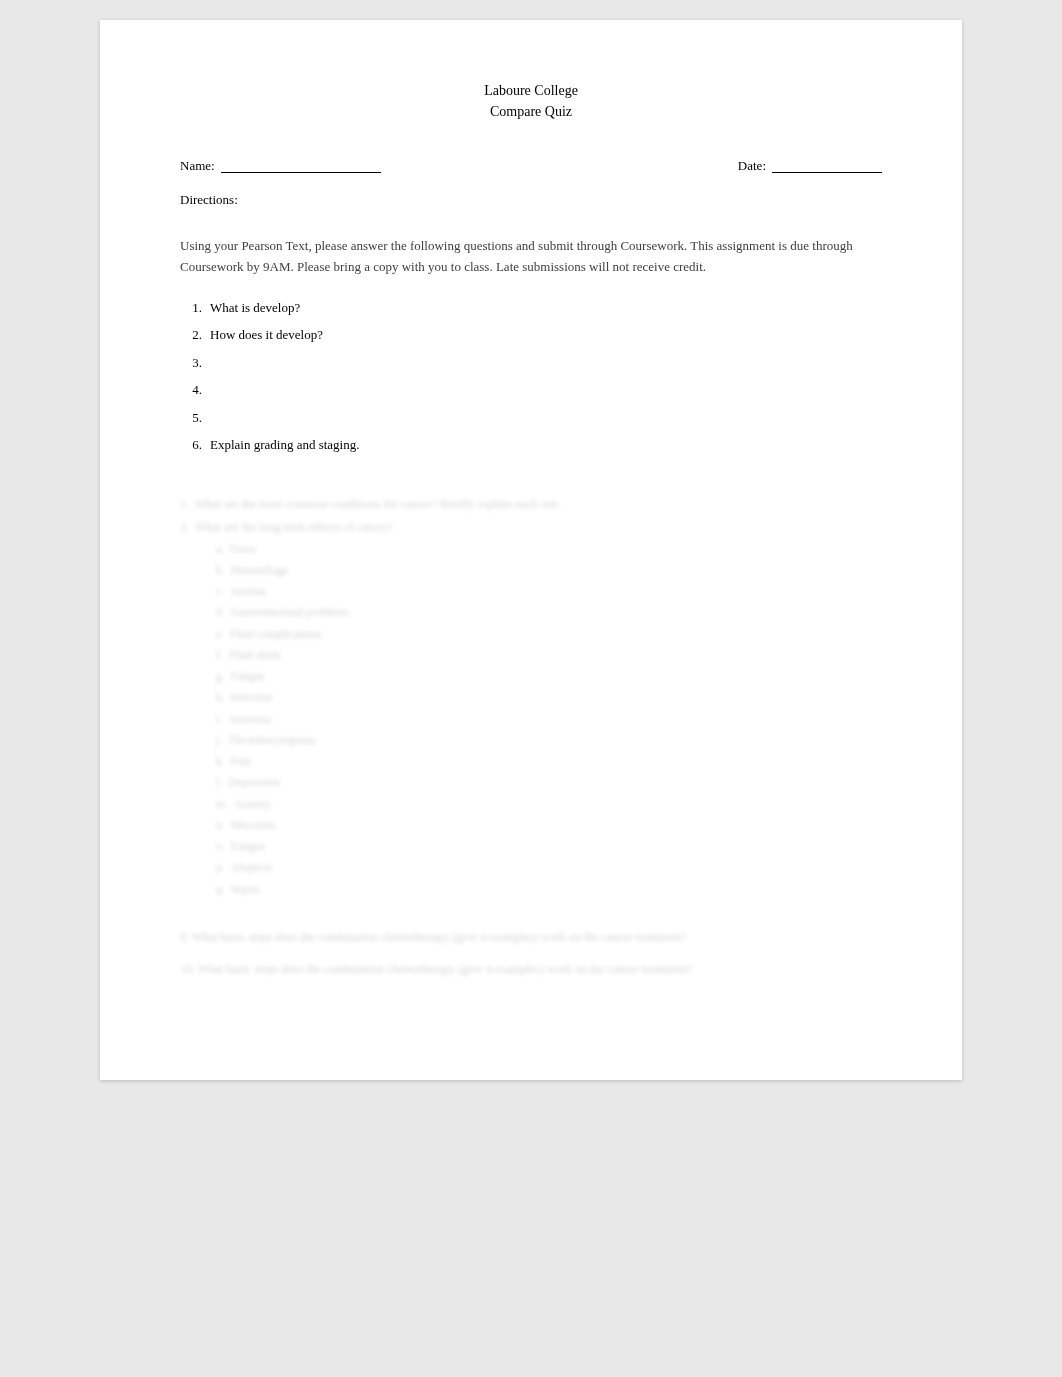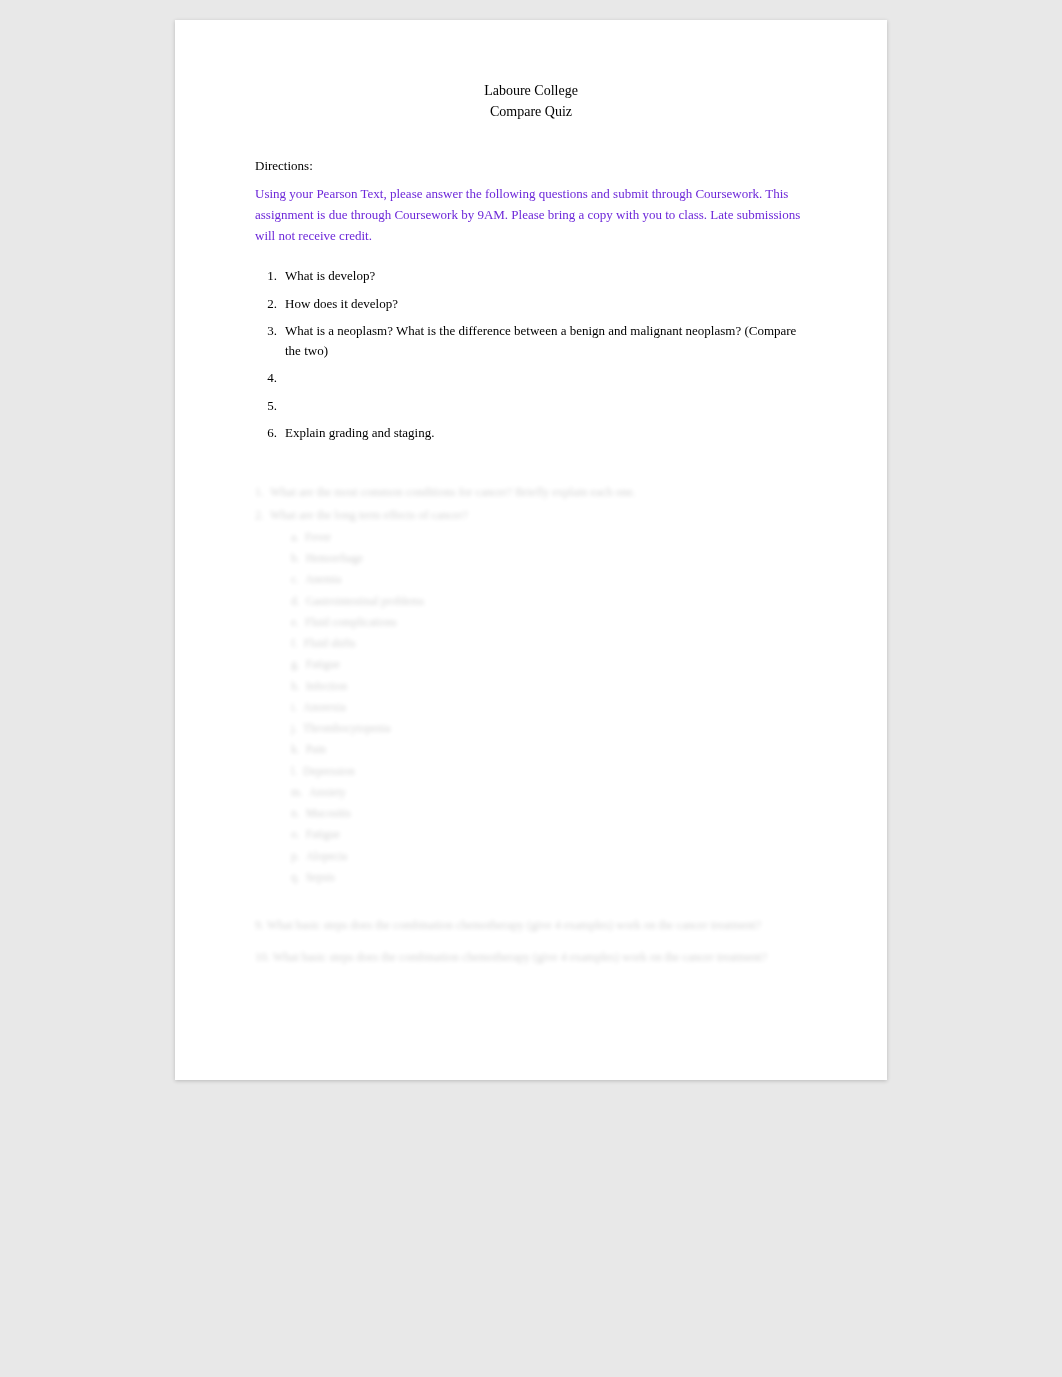--- a/index.html
+++ b/index.html
@@ -11,21 +11,21 @@
     body {
       background: #e8e8e8;
       font-family: 'Times New Roman', Times, serif;
       display: flex;
       justify-content: center;
       padding: 20px 0;
     }
 
     .page {
       background: #ffffff;
-      width: 712px;
+      width: 862px;
       min-height: 1060px;
       padding: 60px 80px 60px 80px;
       box-shadow: 0 1px 4px rgba(0,0,0,0.2);
     }
 
     .header {
       text-align: center;
       margin-bottom: 36px;
       font-size: 14px;
       line-height: 1.5;
@@ -60,26 +60,26 @@
 
     .date-line {
       display: inline-block;
       width: 110px;
       border-bottom: 1px solid #000;
       height: 14px;
     }
 
     .directions-label {
       font-size: 13px;
-      margin-bottom: 10px;
+      margin-bottom: 28px;
       font-family: Liberation Serif, serif;
     }
 
     .directions-text {
-      color: #6d28d9;
+      color: #404040;
       font-size: 13px;
       line-height: 1.6;
       margin-bottom: 20px;
     }
 
     .questions-list {
       list-style: none;
       padding: 0;
       margin: 0 0 40px 0;
     }
@@ -138,36 +138,45 @@
 </head>
 <body>
 
 <div class="page">
 
   <div class="header">
     <div>Laboure College</div>
     <div>Compare Quiz</div>
   </div>
 
+  <div class="name-date-row">
+    <div class="name-field">
+      <span>Name:</span>
+      <span class="name-line"></span>
+    </div>
+    <div class="date-field">
+      <span>Date:</span>
+      <span class="date-line"></span>
+    </div>
+  </div>
 
   <div class="directions-label">Directions:</div>
   <div class="directions-text">Using your Pearson Text, please answer the following questions and submit through Coursework.      This assignment is due through Coursework by 9AM.   Please bring a copy with you to class.   Late submissions will not receive credit.</div>
 
   <ol class="questions-list" id="questions-ol">
   <li>
         <span class="q-num">1.</span>
         <span>What is develop?</span>
       </li>
       <li>
         <span class="q-num">2.</span>
         <span>How does it develop?</span>
       </li>
       <li>
         <span class="q-num">3.</span>
-        <span>What is a neoplasm?  What is the difference between a benign and malignant neoplasm? (Compare the two)</span>
       </li>
       <li>
         <span class="q-num">4.</span>
       </li>
       <li>
         <span class="q-num">5.</span>
       </li>
       <li>
         <span class="q-num">6.</span>
         <span>Explain grading and staging.</span>

